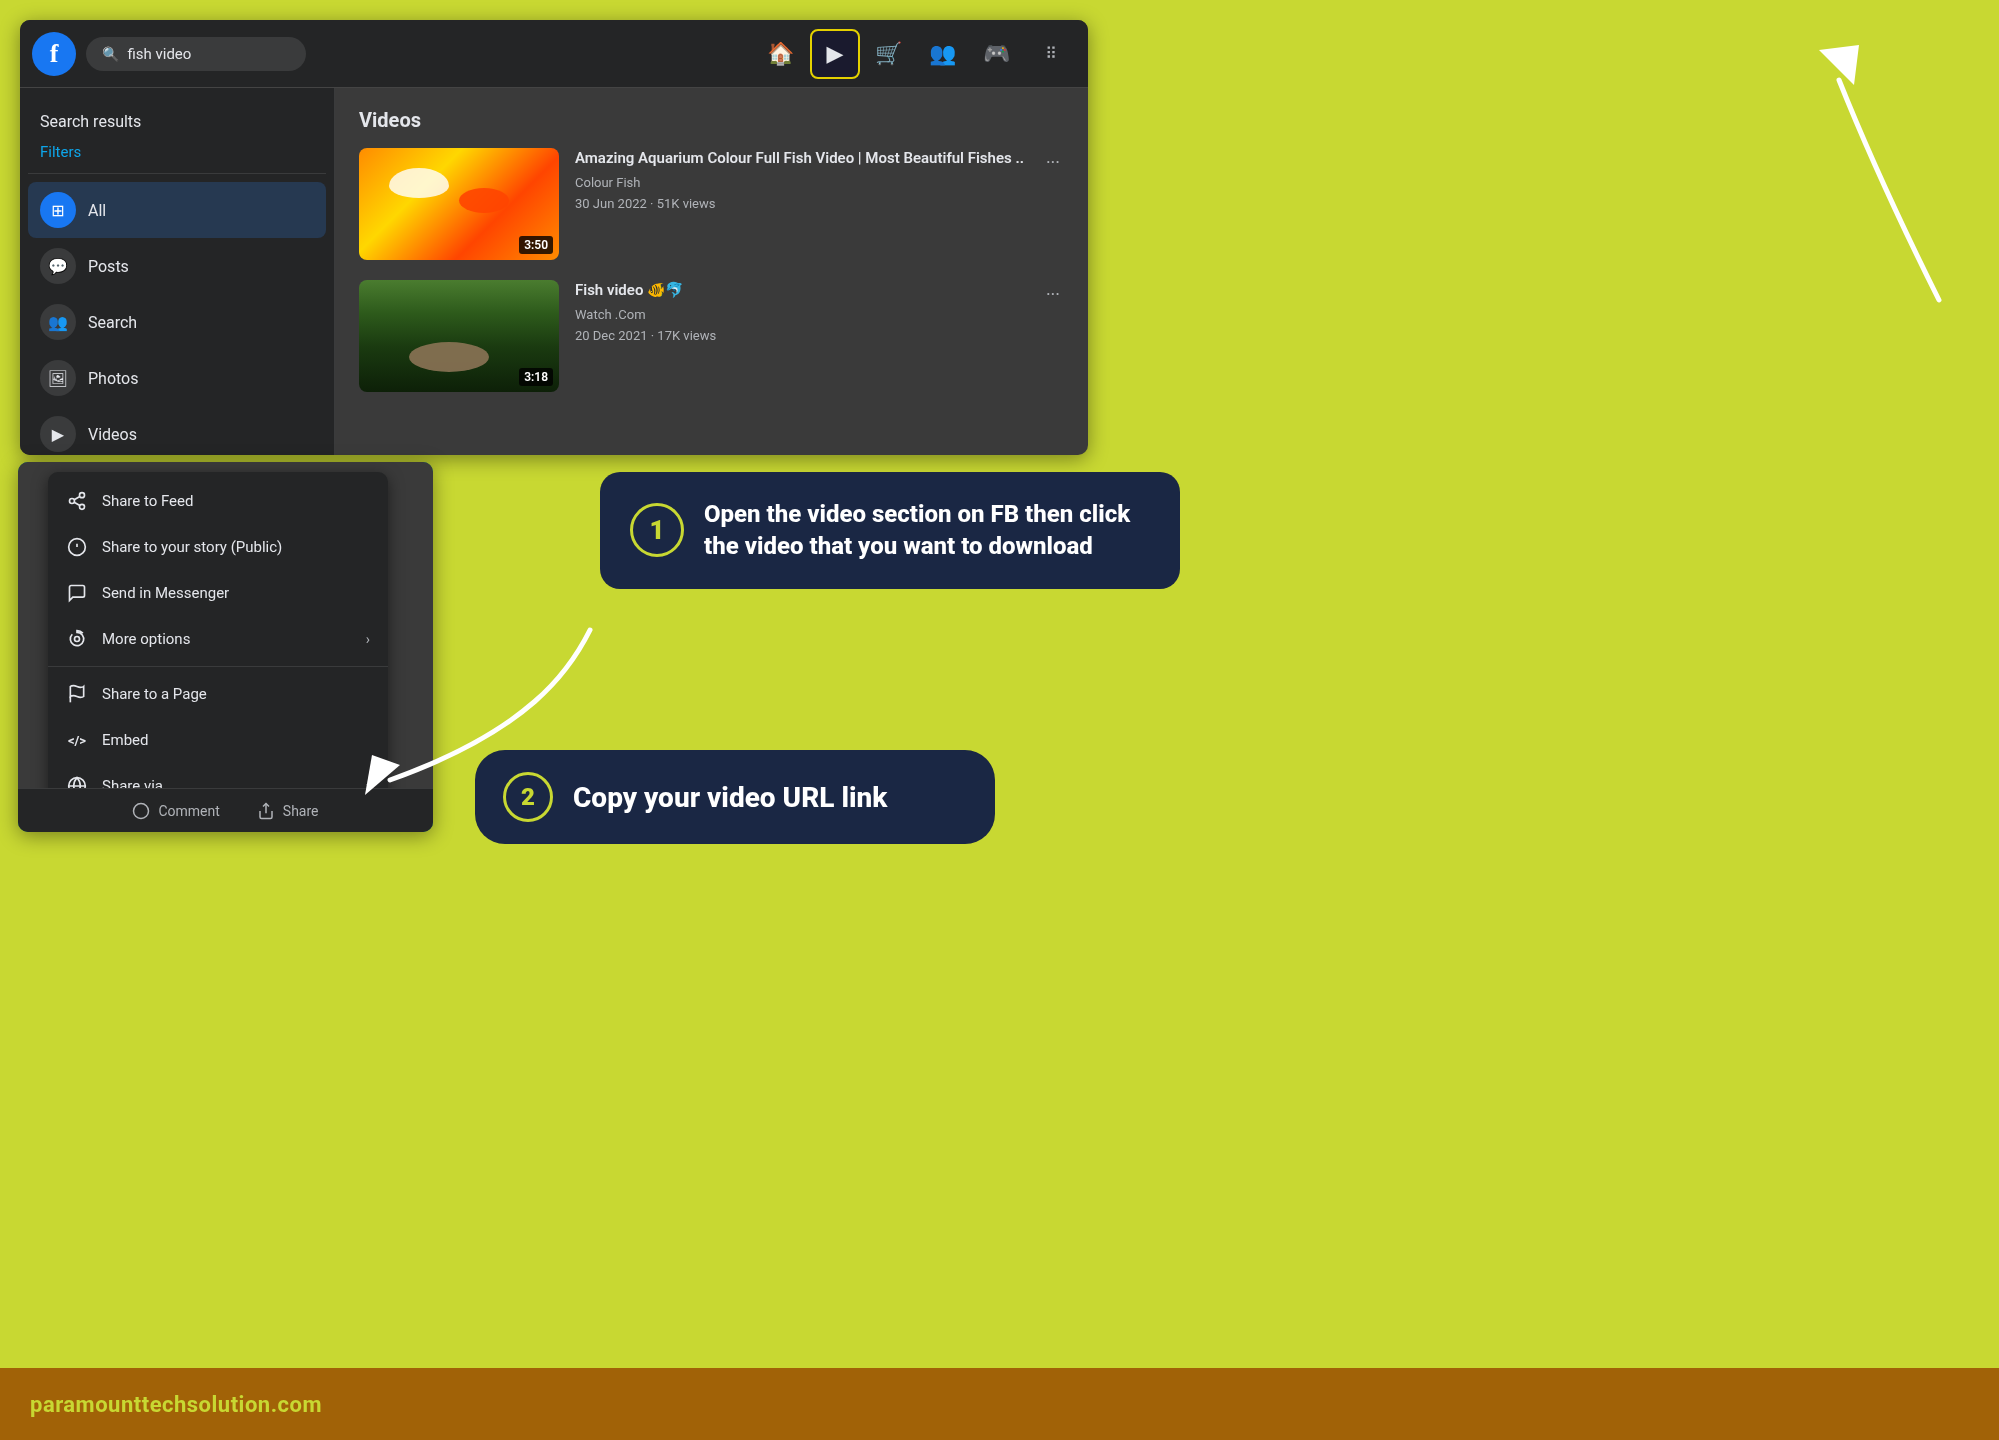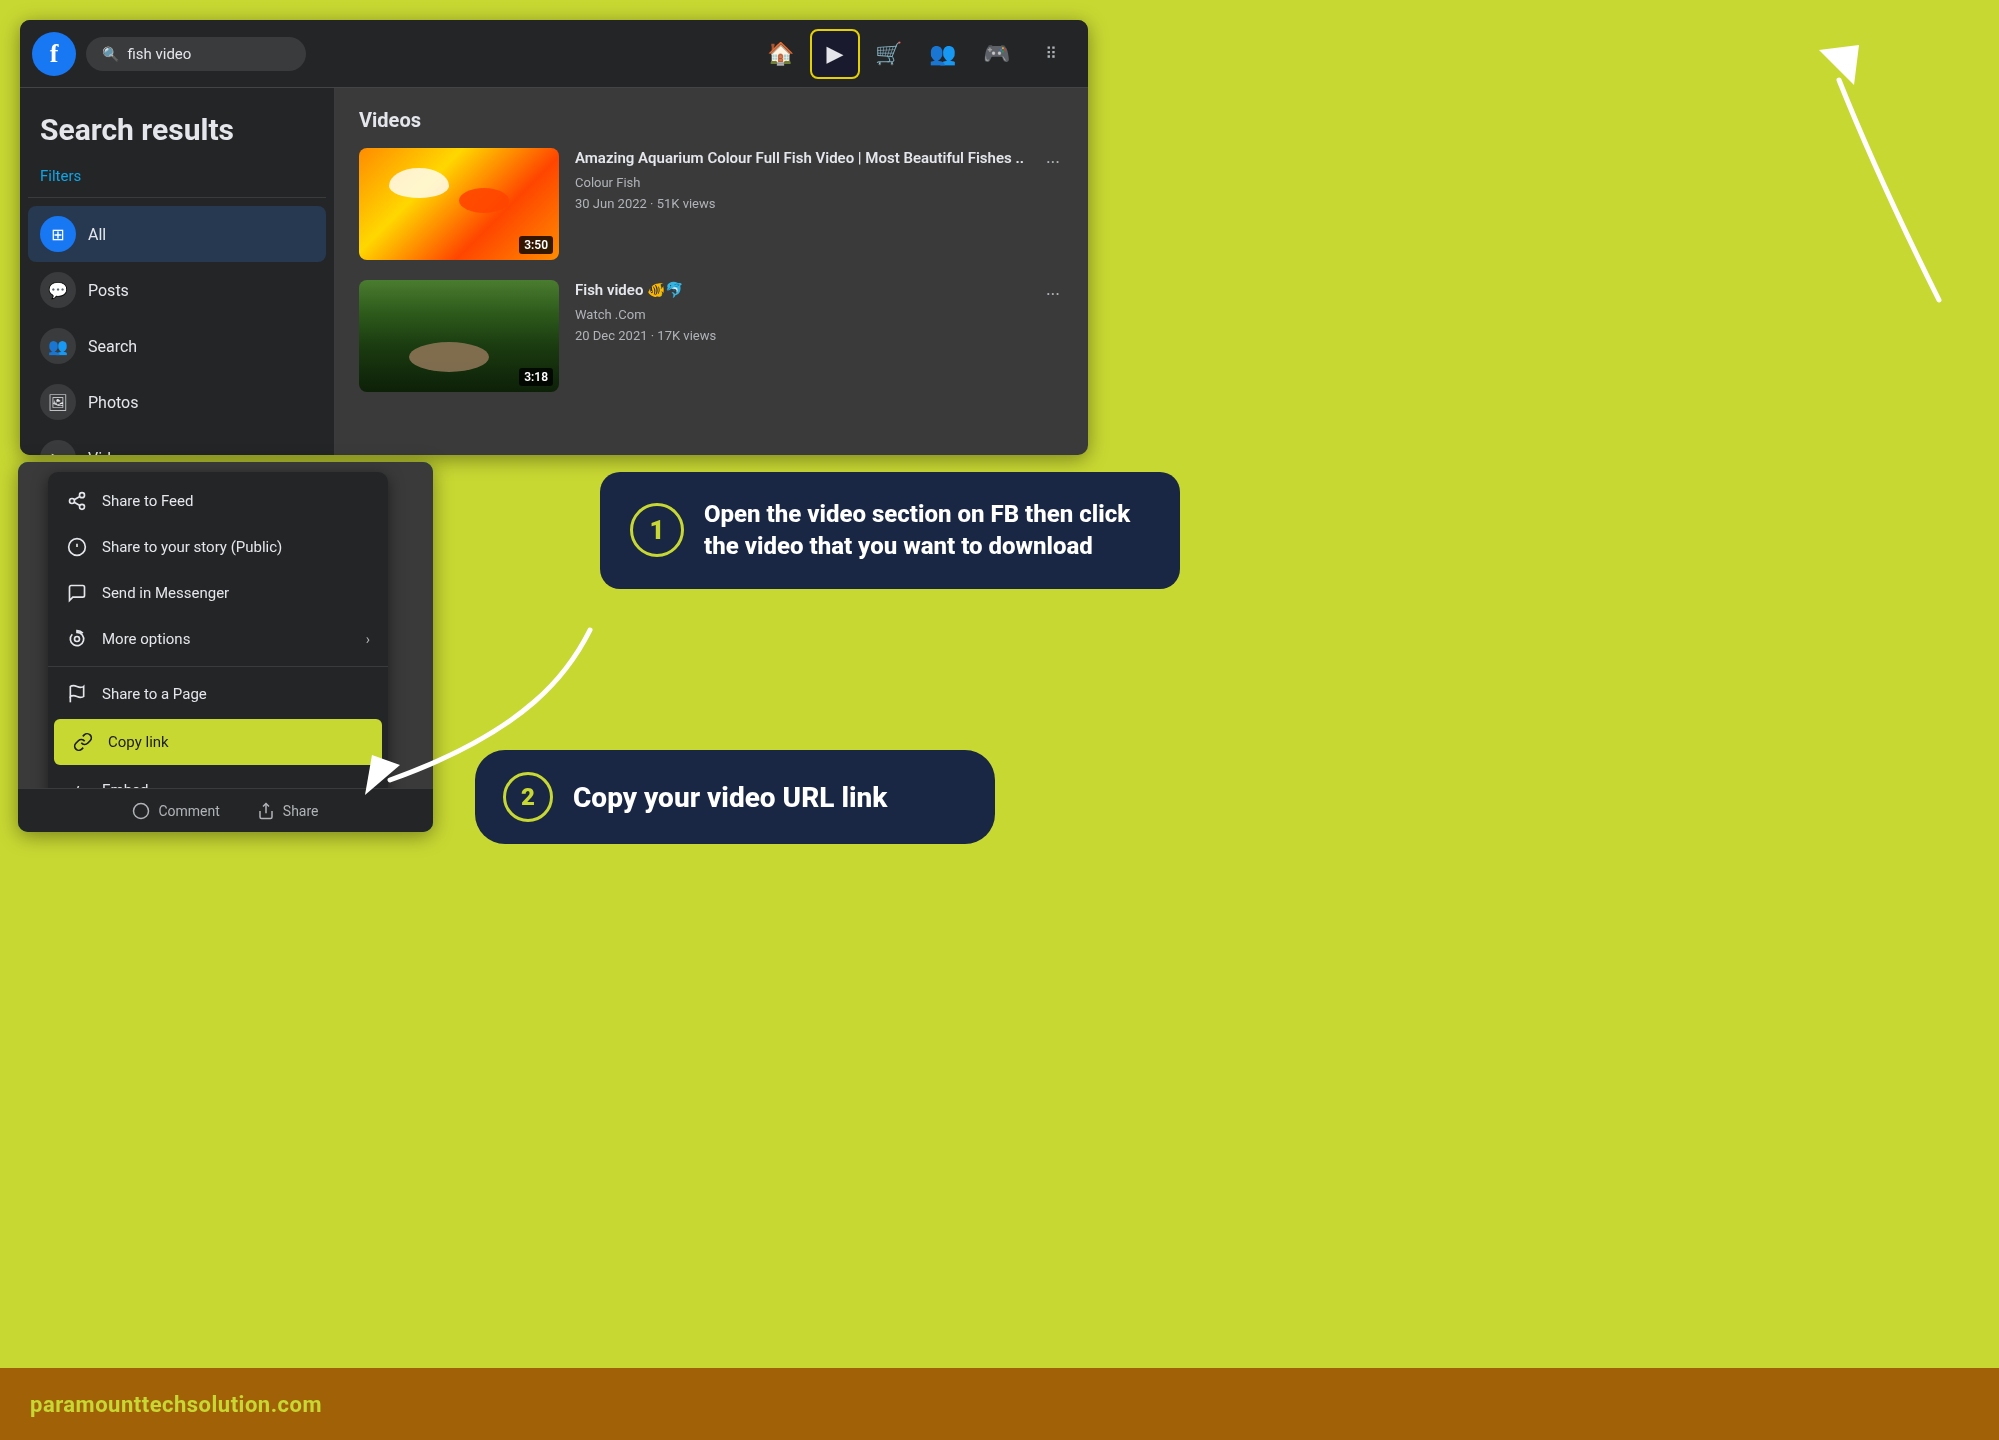--- a/index.html
+++ b/index.html
@@ -100,24 +100,23 @@
     
     .fb-sidebar {
       width: 315px;
       background: #242526;
       padding: 16px 8px;
       flex-shrink: 0;
       border-right: 1px solid #3a3b3c;
     }
     .fb-sidebar-title {
       color: #e4e6eb;
-      font-size: 30px;
-      font-weight: 700;
+      font-size: 16px;
+      font-weight: 400;
       padding: 8px 12px;
-      margin-bottom: 8px;
     }
     .fb-sidebar-subtitle {
       color: #0ea5e9;
       font-size: 15px;
       padding: 4px 12px;
       margin-bottom: 8px;
     }
     .fb-divider {
       border: none;
       border-top: 1px solid #3a3b3c;
@@ -573,29 +572,20 @@
     <div class="context-menu-item">
       <div class="context-menu-icon">
         <svg width="20" height="20" viewBox="0 0 24 24" fill="none" stroke="#e4e6eb" stroke-width="2">
             <path d="M4 15s1-1 4-1 5 2 8 2 4-1 4-1V3s-1 1-4 1-5-2-8-2-4 1-4 1z"></path>
             <line x1="4" y1="22" x2="4" y2="15"></line>
           </svg>
       </div>
       <span>Share to a Page</span>
     </div>
 
-    <div class="context-menu-item highlighted">
-      <div class="context-menu-icon">
-        <svg width="20" height="20" viewBox="0 0 24 24" fill="none" stroke="#1c1c1c" stroke-width="2">
-            <path d="M10 13a5 5 0 0 0 7.54.54l3-3a5 5 0 0 0-7.07-7.07l-1.72 1.71"></path>
-            <path d="M14 11a5 5 0 0 0-7.54-.54l-3 3a5 5 0 0 0 7.07 7.07l1.71-1.71"></path>
-          </svg>
-      </div>
-      <span>Copy link</span>
-    </div>
 
     <div class="context-menu-item">
       <div class="context-menu-icon" style="color:#e4e6eb; font-size:13px; font-weight:700;">&lt;/&gt;</div>
       <span>Embed</span>
     </div>
 
     <div class="context-menu-item">
       <div class="context-menu-icon">
         <svg width="20" height="20" viewBox="0 0 24 24" fill="none" stroke="#e4e6eb" stroke-width="2">
             <circle cx="12" cy="12" r="10"></circle>

